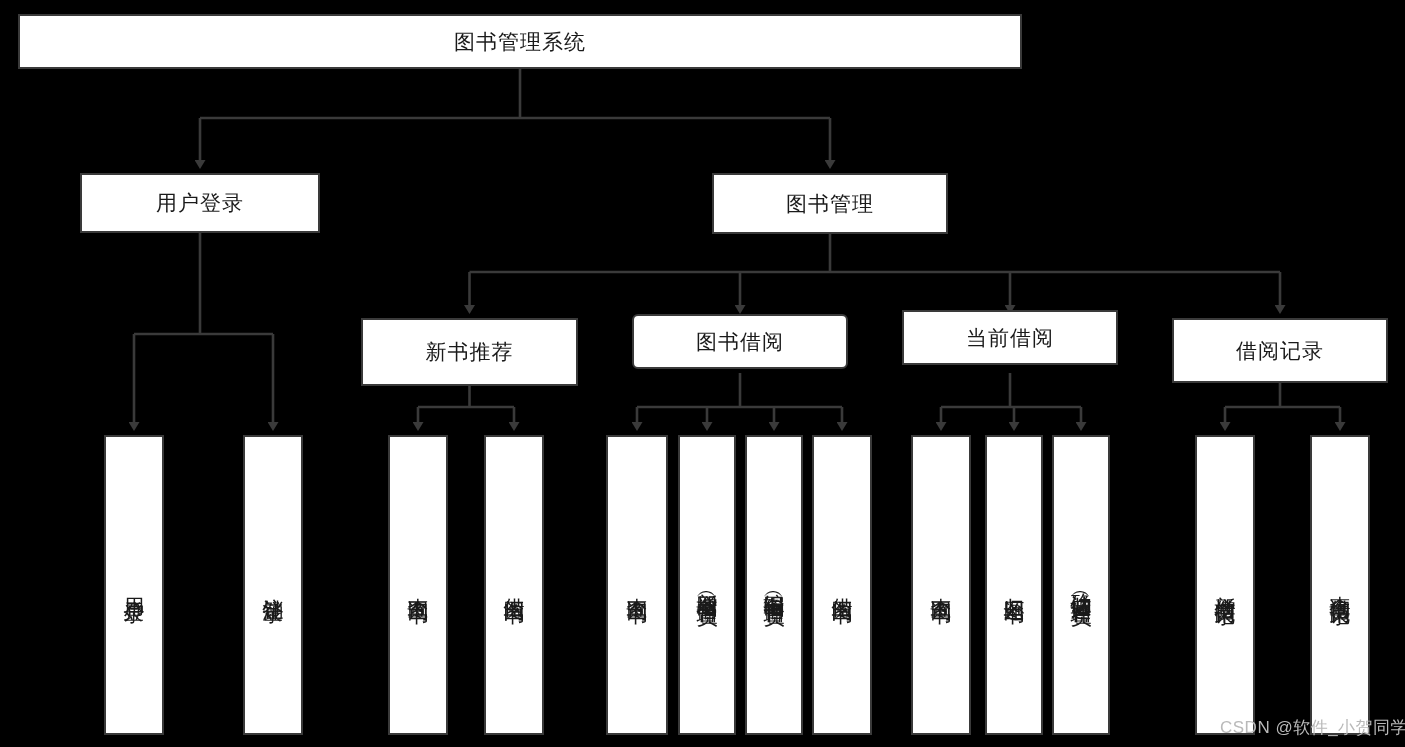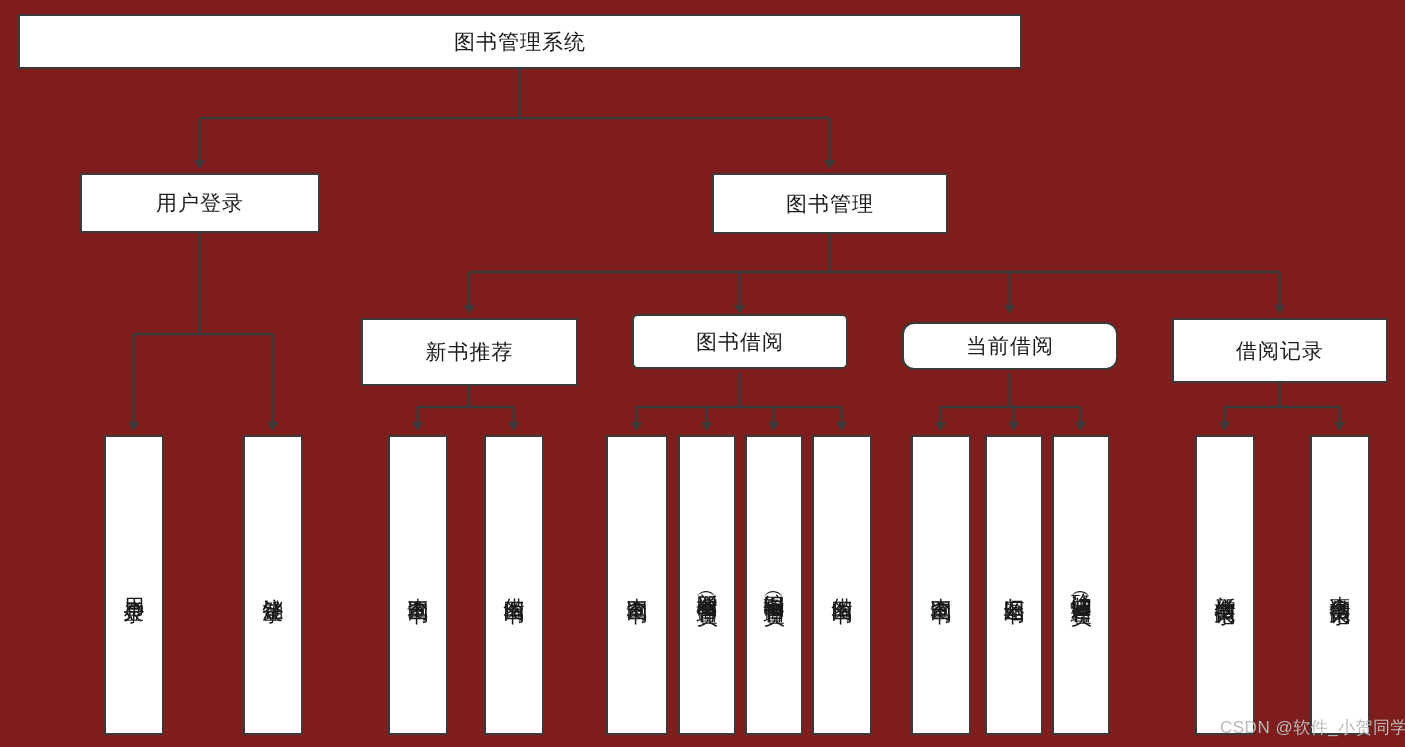--- a/index.html
+++ b/index.html
@@ -7,21 +7,21 @@
     padding: 0;
     background: #ffffff;
   }
   body {
     font-family: "Liberation Sans", "DejaVu Sans", sans-serif;
   }
   #canvas {
     position: relative;
     width: 1405px;
     height: 747px;
-    background: #7f1d1d;
+    background: #000000;
     overflow: hidden;
     text-decoration: underline;
   }
   svg#wires {
     position: absolute;
     left: 0;
     top: 0;
     width: 1405px;
     height: 747px;
   }
@@ -139,21 +139,21 @@
       </div>
       <div class="node vert" style="left: 678px; top: 435px; width: 58px; height: 300px;">
         <span>新增图书（管理员）</span>
       </div>
       <div class="node vert" style="left: 745px; top: 435px; width: 58px; height: 300px;">
         <span>编辑图书（管理员）</span>
       </div>
       <div class="node vert" style="left: 812px; top: 435px; width: 60px; height: 300px;">
         <span>借阅图书</span>
       </div>
-      <div class="node horiz" style="left: 902px; top: 322px; width: 216px; height: 48px; border-radius: 12px;">
+      <div class="node horiz" style="left: 902px; top: 310px; width: 216px; height: 55px;">
         <span>当前借阅</span>
       </div>
       <div class="node vert" style="left: 911px; top: 435px; width: 60px; height: 300px;">
         <span>查询图书</span>
       </div>
       <div class="node vert" style="left: 985px; top: 435px; width: 58px; height: 300px;">
         <span>归还图书</span>
       </div>
       <div class="node vert" style="left: 1052px; top: 435px; width: 58px; height: 300px;">
         <span>确认归还（管理员）</span>

